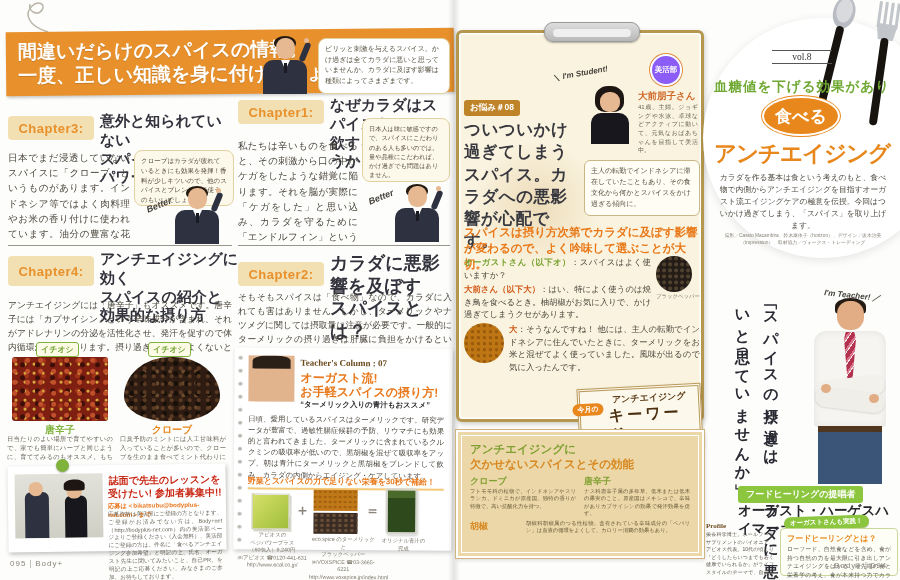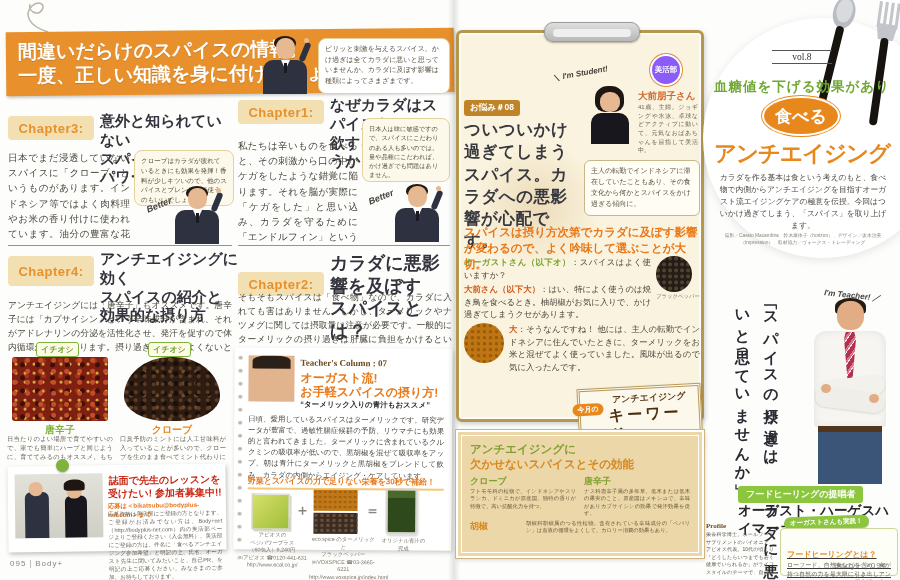--- a/index.html
+++ b/index.html
@@ -210,21 +210,21 @@
     font-size:15px; font-weight:bold; color:#2a2a34; letter-spacing:2px; line-height:1.9; }
 
   .adv-tag { background:#8cc63e; color:#fff; font-weight:bold; font-size:9px;
     padding:2px 8px; border-radius:3px; display:inline-block; }
   .adv-name { font-size:13.5px; font-weight:bold; color:#26262c; }
   .profile-lab { font-family:"Liberation Serif",serif; font-size:7px; font-weight:bold; color:#6b4a1e; }
   .profile-txt { font-size:5px; line-height:1.5; color:#5a554a; text-align:justify; }
   .practice-tag { background:#8cc63e; color:#fff; font-size:6.5px; font-weight:bold;
     padding:2px 6px; border-radius:8px; transform:rotate(-2deg); display:inline-block;
     box-shadow:0 1px 1px rgba(0,0,0,.2); }
-  .whatis { background:#fdfef6; border:1px solid #c8d89a; border-radius:4px; padding:20px 6px;text-decoration:underline; }
+  .whatis { background:#fdfef6; border:1px solid #c8d89a; border-radius:4px; padding:4px 6px; }
   .whatis-t { color:#e8871c; font-weight:bold; font-size:8px; margin-bottom:1px; }
   .whatis-x { font-size:5.8px; line-height:1.5; color:#5a554a; text-align:justify; }
 </style>
 </head>
 <body>
 
 <div class="abs string-deco">
   <svg width="40" height="34" viewBox="0 0 40 34">
       <path d="M30 32 C 10 26, 6 14, 14 6 C 20 0, 28 4, 24 10 C 20 16, 10 12, 12 4" fill="none" stroke="#b8b4a8" stroke-width="1.5"></path>
     </svg>
@@ -312,21 +312,21 @@
   <div class="recruit-title">
     <div>誌面で先生のレッスンを</div>
     <div>受けたい! 参加者募集中!!</div>
   </div>
   <div class="recruit-contact">応募は＜bikatsubu@bodyplus-net.com＞まで</div>
   <div class="recruit-body">応募資格は美活部にご登録の方となります。ご登録がお済みでない方は、Body+net（http://bodyplus-net.com）内の美活部ページよりご登録ください（入会無料）。美活部にご登録の方は、件名に「食べるアンチエイジング参加希望」と明記の上、氏名、オーガスト先生に聞いてみたいこと、自己PR、を明記の上ご応募ください。みなさまのご参加、お待ちしております。</div>
 </div>
 <div class="abs pin" style="left:56px;top:459px"></div>
 <div class="abs page-num" style="left:10px;top:558px">095｜Body+</div>
 
-<div class="abs ch-label" style="left:238px;top:272px;width:86px;height:24px">Chapter2:</div>
+<div class="abs ch-label" style="left:238px;top:262px;width:86px;height:24px">Chapter2:</div>
 <div class="abs ch-title" style="left:330px;top:252px;width:124px;font-size:18px">
   <div>カラダに悪影響を及ぼす</div>
   <div>スパイスとは？</div>
 </div>
 <div class="abs body-txt" style="left:238px;top:290px;width:214px;height:54px;overflow:hidden;font-size:8.8px">そもそもスパイスは「食べ物」なので、カラダに入れても害はありません。しかし、ターメリックやナツメグに関しては摂取量に注意が必要です。一般的にターメリックの摂り過ぎは肝臓に負担をかけるといわれています。また、ナツメグは肝臓に負担をかけるだけでなく、幻覚症状も引き起こすといわれているので注意が必要です。</div>
 
 <div class="abs notebook">
   <div class="tc-photo">
       <div class="h"></div>
     </div>

